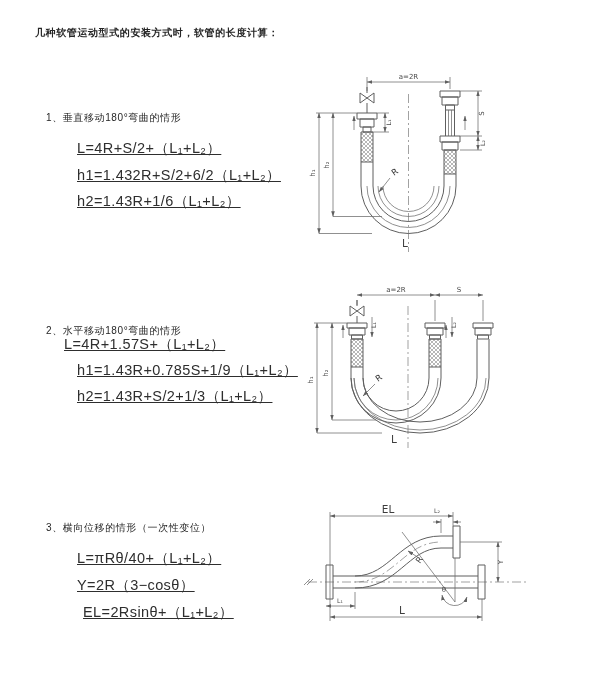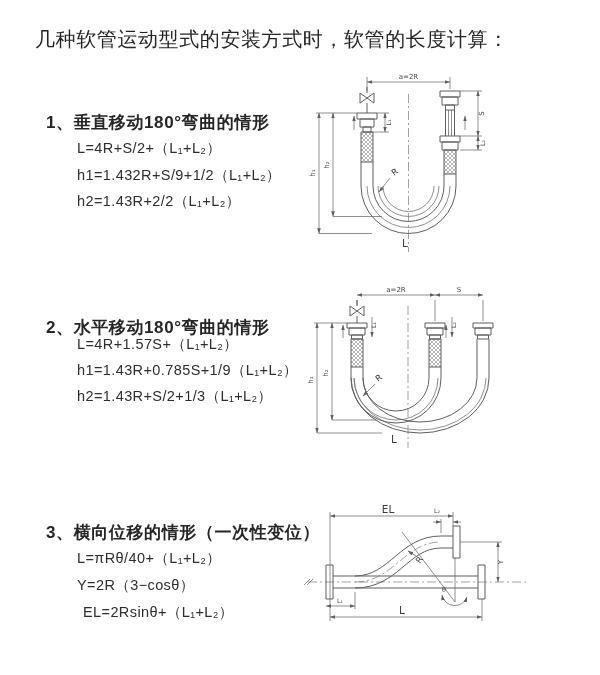--- a/index.html
+++ b/index.html
@@ -1,46 +1,46 @@
 <!DOCTYPE html>
 <html><head>
 <meta charset="utf-8">
 <style>
   html,body{margin:0;padding:0;}
   body{
     width:600px;height:675px;position:relative;background:#ffffff;overflow:hidden;
     font-family:"Liberation Sans","DejaVu Sans",sans-serif;color:#262626;
   }
   .abs{position:absolute;white-space:nowrap;}
-  .doc-title{font-size:20px;font-weight:normal;letter-spacing:0.6px;}
-  .sec-heading{font-size:17px;font-weight:bold;letter-spacing:0.6px;}
-  .formula{font-size:14.5px;font-weight:normal;color:#2e2e2e;letter-spacing:0.4px;}
+  .doc-title{font-size:10px;font-weight:bold;letter-spacing:0.6px;}
+  .sec-heading{font-size:10px;font-weight:normal;letter-spacing:0.6px;}
+  .formula{font-size:14.5px;font-weight:normal;color:#2e2e2e;letter-spacing:0.4px;text-decoration:underline;}
   svg{position:absolute;overflow:visible;}
   svg *{vector-effect:non-scaling-stroke;}
   .ln{stroke:#5f5f5f;stroke-width:1;fill:none;}
   .thin{stroke:#6b6b6b;stroke-width:0.75;fill:none;}
   .cl{stroke:#7a7a7a;stroke-width:0.7;fill:none;stroke-dasharray:9 3 2 3;}
   .hatch{stroke:#5f5f5f;stroke-width:1;}
   .dimtext{font-size:7px;fill:#4a4a4a;font-family:"DejaVu Sans",sans-serif;}
   .dimtext-sm{font-size:6.2px;fill:#4a4a4a;font-family:"DejaVu Sans",sans-serif;}
   .biglabel{font-size:10.5px;fill:#3d3d3d;font-family:"DejaVu Sans",sans-serif;}
   .rlabel{font-size:8.5px;fill:#3d3d3d;font-family:"DejaVu Sans",sans-serif;}
 </style>
 </head>
 <body>
 
 <div class="abs doc-title" style="left:35px;top:26px">几种软管运动型式的安装方式时，软管的长度计算：</div>
 
 <div class="abs sec-heading" style="left:46px;top:111px">1、垂直移动180°弯曲的情形</div>
 <div class="abs formula" style="left:77px;top:139px">L=4R+S/2+（L₁+L₂）</div>
-<div class="abs formula" style="left:77px;top:166px">h1=1.432R+S/9+1/2（L₁+L₂）</div>
-<div class="abs formula" style="left:77px;top:192px">h2=1.43R+2/2（L₁+L₂）</div>
-
-<div class="abs sec-heading" style="left:46px;top:316px">2、水平移动180°弯曲的情形</div>
-<div class="abs formula" style="left:77px;top:335px">L=4R+1.57S+（L₁+L₂）</div>
+<div class="abs formula" style="left:77px;top:166px">h1=1.432R+S/2+6/2（L₁+L₂）</div>
+<div class="abs formula" style="left:77px;top:192px">h2=1.43R+1/6（L₁+L₂）</div>
+
+<div class="abs sec-heading" style="left:46px;top:324px">2、水平移动180°弯曲的情形</div>
+<div class="abs formula" style="left:64px;top:335px">L=4R+1.57S+（L₁+L₂）</div>
 <div class="abs formula" style="left:77px;top:361px">h1=1.43R+0.785S+1/9（L₁+L₂）</div>
 <div class="abs formula" style="left:77px;top:387px">h2=1.43R+S/2+1/3（L₁+L₂）</div>
 
 <div class="abs sec-heading" style="left:46px;top:521px">3、横向位移的情形（一次性变位）</div>
 <div class="abs formula" style="left:77px;top:549px">L=πRθ/40+（L₁+L₂）</div>
 <div class="abs formula" style="left:77px;top:576px">Y=2R（3−cosθ）</div>
 <div class="abs formula" style="left:83px;top:603px">EL=2Rsinθ+（L₁+L₂）</div>
 
 <svg style="left:310px;top:66px" width="220" height="196" viewBox="0 0 220 196">
   <defs>

